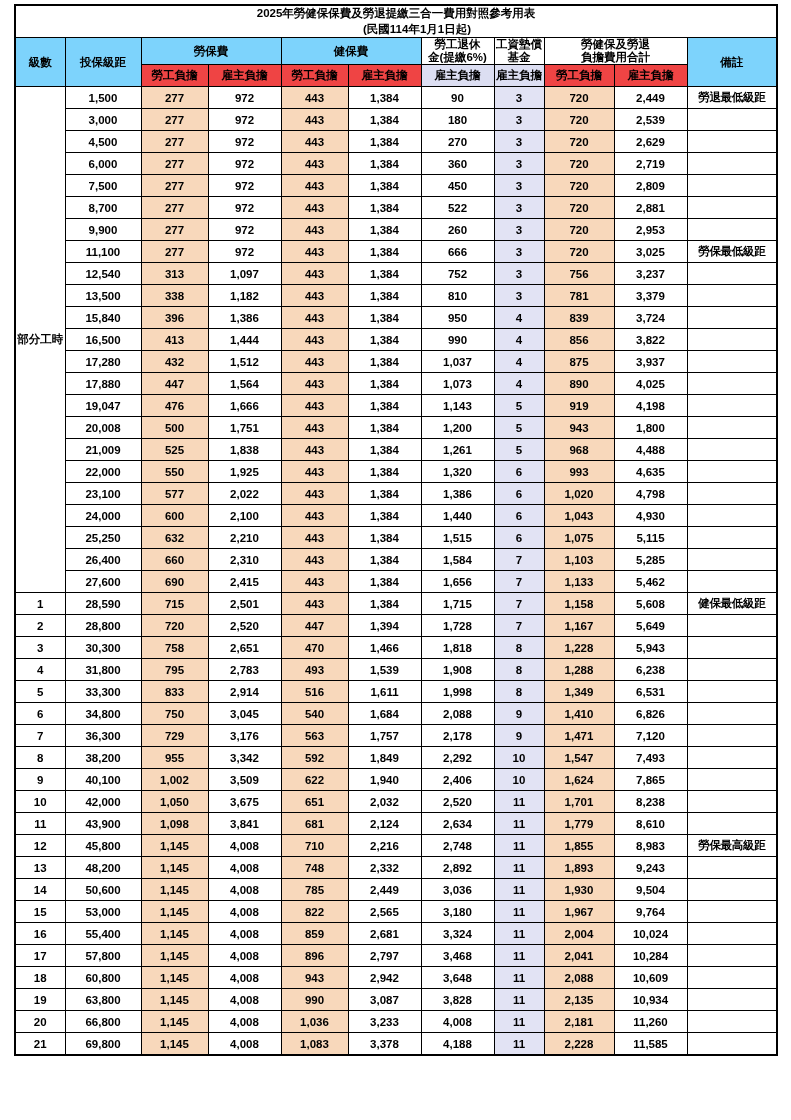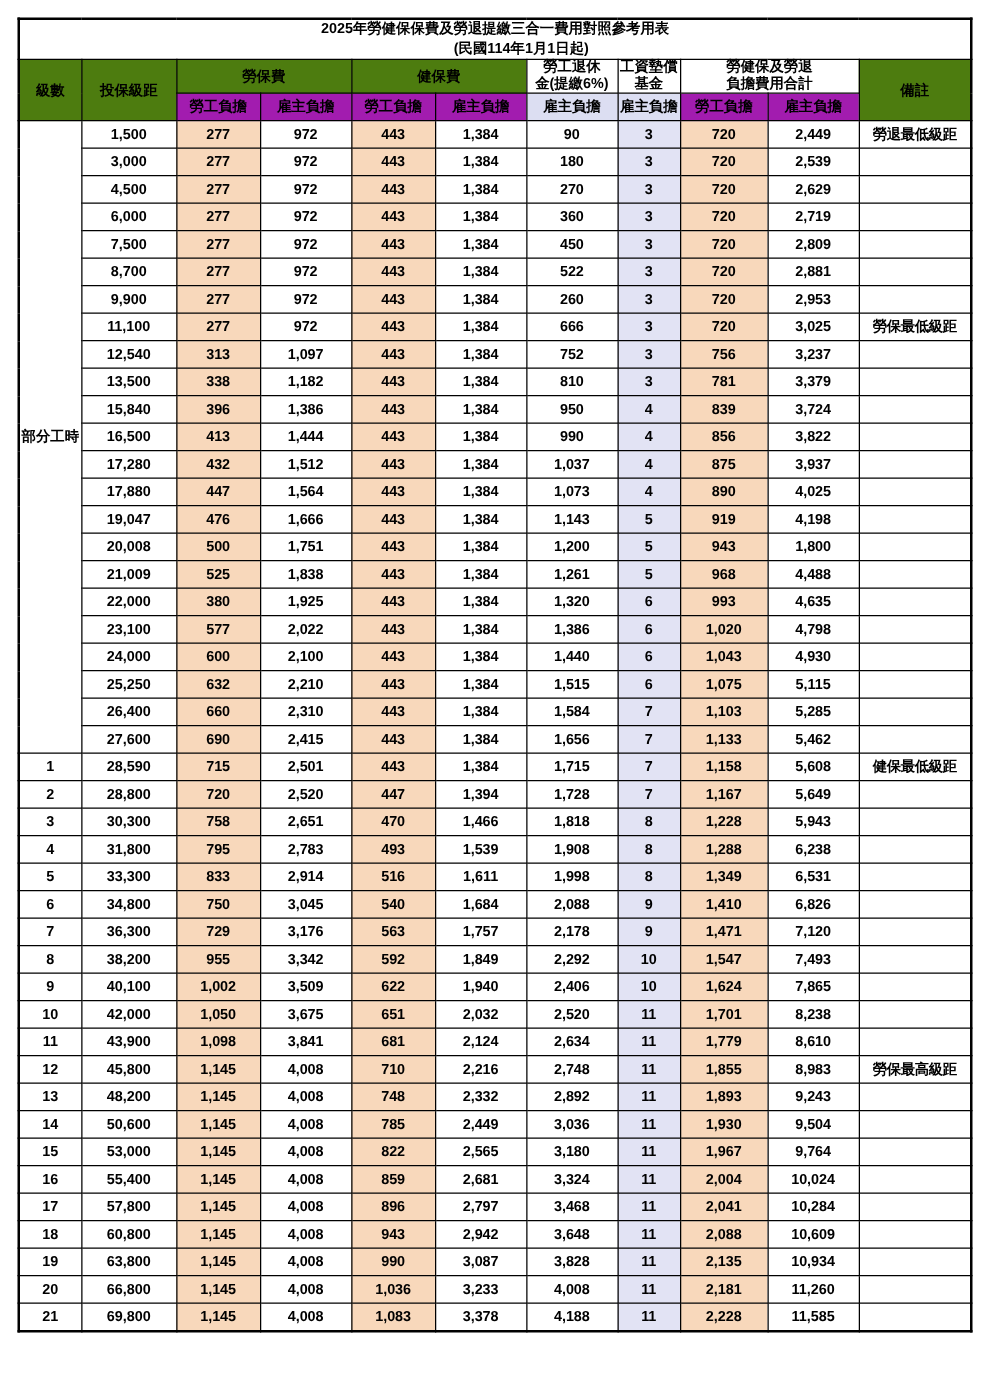--- a/index.html
+++ b/index.html
@@ -3,21 +3,21 @@
 <meta charset="utf-8">
 <style>
   html,body{margin:0;padding:0;background:#ffffff;}
   body{
     font-family:"Liberation Sans","DejaVu Sans",sans-serif;
     width:791px;height:1120px;
     -webkit-font-smoothing:antialiased;
   }
   #page{
     width:791px;height:1120px;position:relative;box-sizing:border-box;
-    padding:14px 14px 0 14px;
+    padding:4px 14px 0 14px;
   }
   table.main{
     border-collapse:collapse;
     width:762px;
     table-layout:fixed;
     border:2px solid #000;
   }
   table.main td, table.main th{
     border:1px solid #000;
     font-size:11.5px;
@@ -31,23 +31,23 @@
   }
   .title-cell{
     border:1px solid #000;
     font-size:15px;
     font-weight:bold;
     height:46px;
     line-height:1.35;
     text-align:center;
   }
   .title-sub{font-size:11.5px;font-weight:bold;margin-left:42px;}
-  .hdr{font-size:11.5px;font-weight:bold;background:#4d7c0f;}
+  .hdr{font-size:11.5px;font-weight:bold;background:#7dd3fc;}
   .hdr-small{font-size:10px;font-weight:bold;line-height:1.15;margin-left:16px;}
-  .sub-orange{background:#a21caf;font-size:10.5px;}
+  .sub-orange{background:#ef4444;font-size:10.5px;}
   .sub-blue{background:#dcdef2;font-size:10.5px;}
   td.orange{background:#f8d8bb;}
   td.blue{background:#e2e3f4;}
   td.white{background:#ffffff;}
   .c-red{color:#e8532b;}
   .c-pink{color:#ee3d8b;}
   .note{font-size:8.5px;color:#e8532b;font-weight:bold;letter-spacing:-0.3px;}
   .lvl{font-size:11.5px;}
   .partial{font-size:11.5px;font-weight:bold;}
   .row-hl td{height:24px;}
@@ -308,21 +308,21 @@
           <td class="orange">443</td>
           <td class="white">1,384</td>
           <td class="white">1,261</td>
           <td class="blue">5</td>
           <td class="orange">968</td>
           <td class="white">4,488</td>
           <td class="white note"></td>
         </tr>
         <tr>
           <td class="white">22,000</td>
-          <td class="orange">380</td>
+          <td class="orange">550</td>
           <td class="white">1,925</td>
           <td class="orange">443</td>
           <td class="white">1,384</td>
           <td class="white">1,320</td>
           <td class="blue">6</td>
           <td class="orange">993</td>
           <td class="white">4,635</td>
           <td class="white note"></td>
         </tr>
         <tr>

